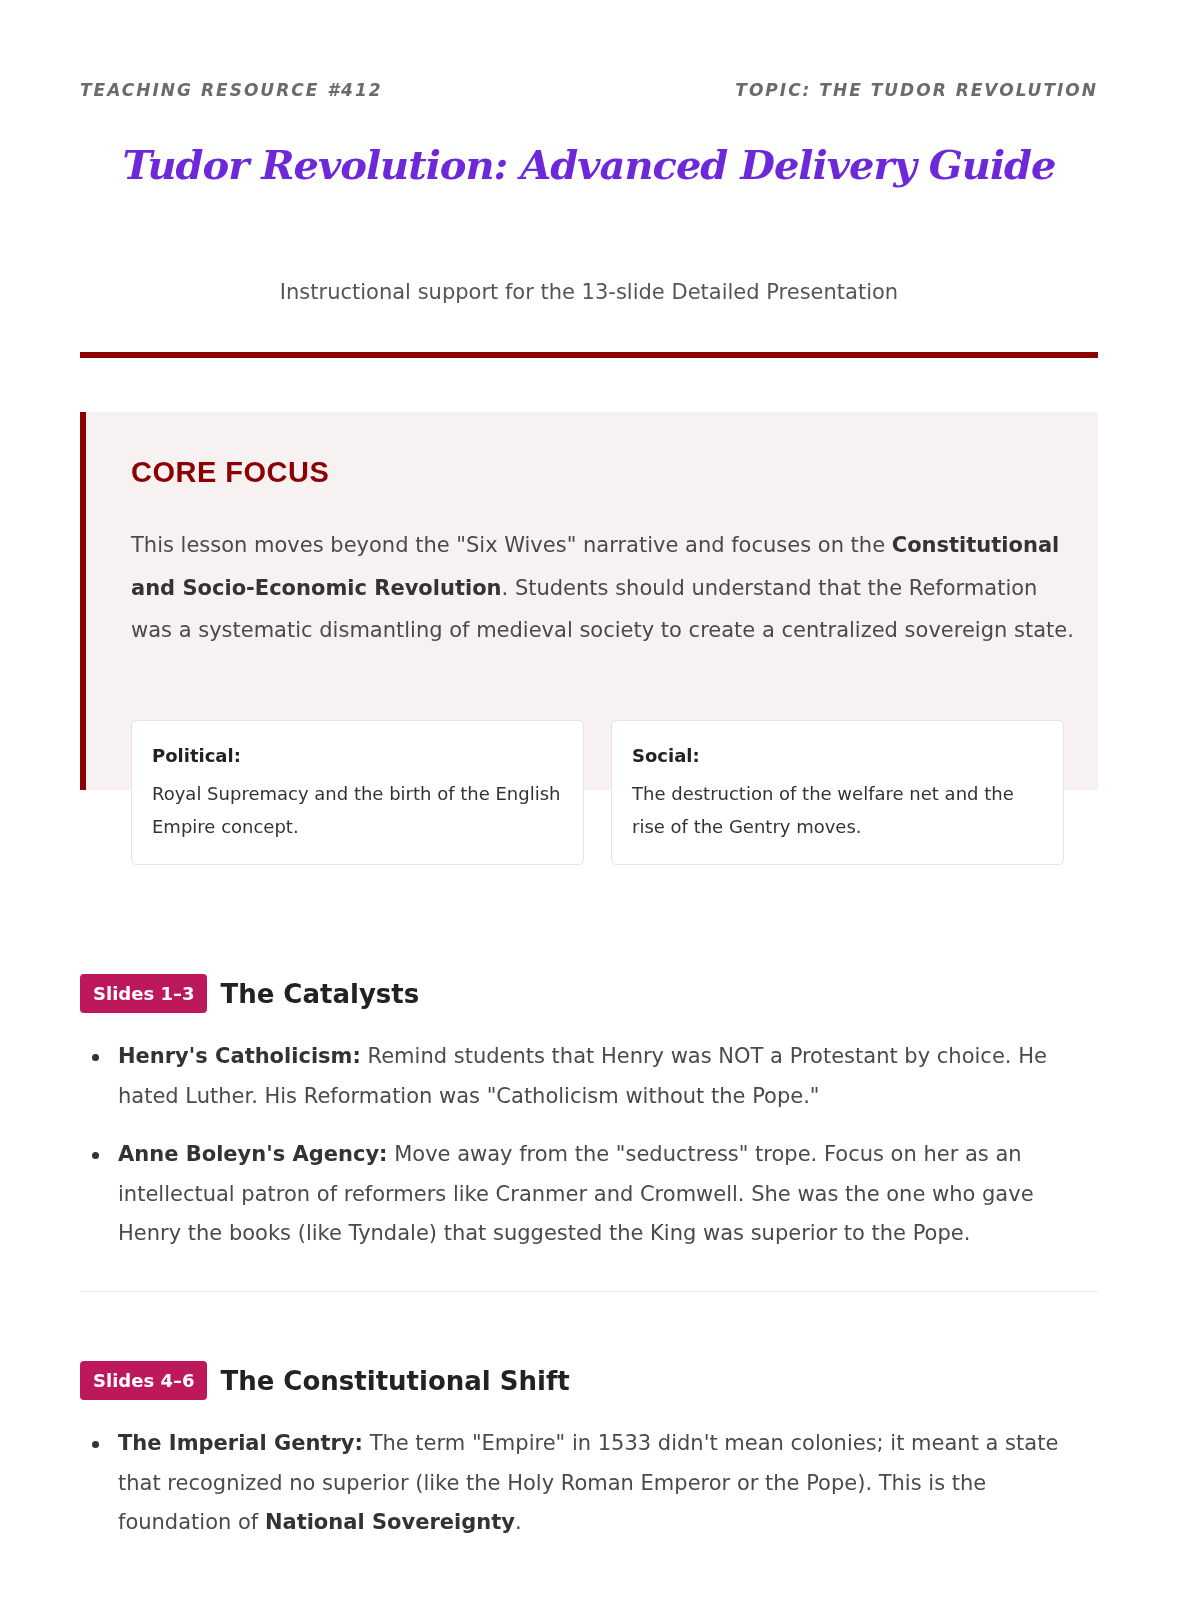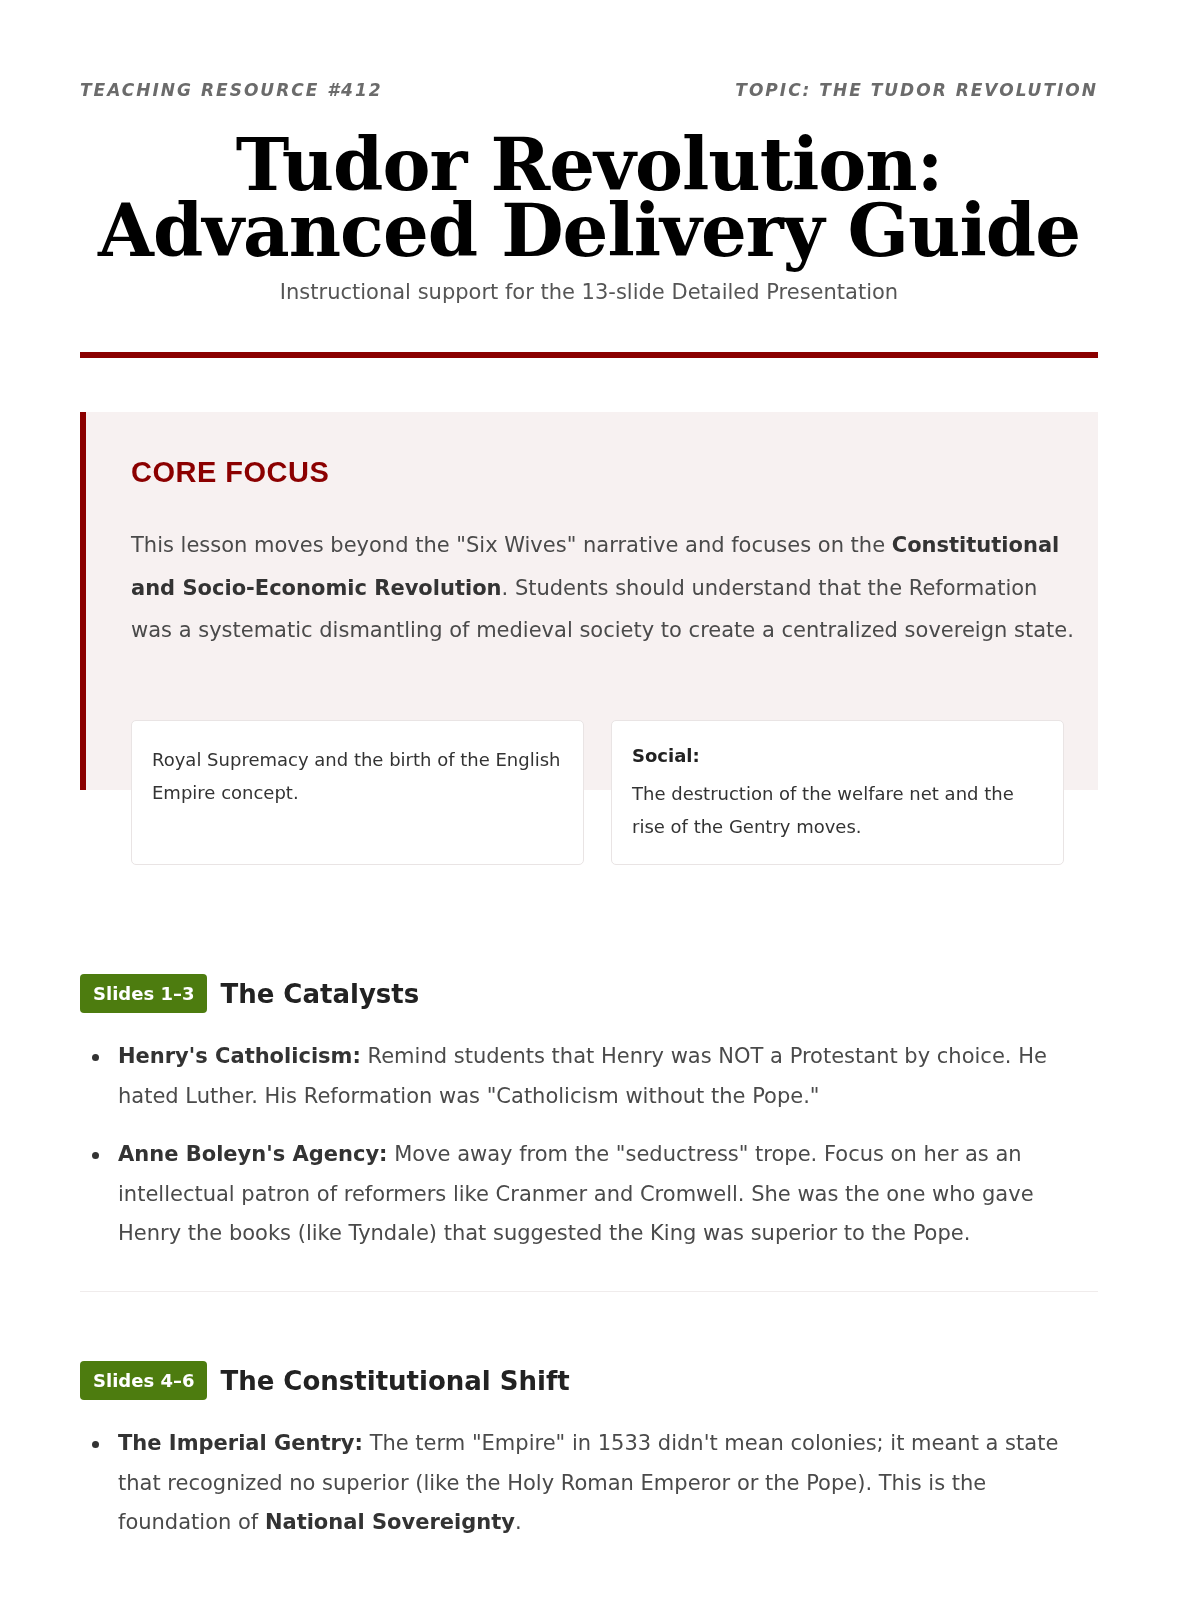--- a/index.html
+++ b/index.html
@@ -36,24 +36,25 @@
       text-transform: uppercase;
     }
     .title {
       position: absolute;
       top: 132px;
       left: -10px;
       width: 1038px;
       text-align: center;
       font-family: "DejaVu Serif", serif;
       font-weight: bold;
-      font-size: 72px;
+      font-size: 40px;
       line-height: 66px;
-      color: #000000;
+      color: #6d28d9;
       letter-spacing: -1px;
+      font-style: italic;
     }
     .subtitle {
       position: absolute;
       top: 280px;
       left: 0;
       width: 1018px;
       text-align: center;
       font-size: 21px;
       color: #555555;
     }
@@ -118,21 +119,21 @@
       line-height: 33px;
       color: #333333;
     }
     .section-head {
       position: absolute;
       left: 0;
       display: flex;
       align-items: center;
     }
     .badge {
-      background: #4d7c0f;
+      background: #be185d;
       color: #ffffff;
       font-weight: bold;
       font-size: 18px;
       height: 39px;
       line-height: 39px;
       padding: 0 13px;
       border-radius: 4px;
     }
     .section-title {
       margin-left: 13px;
@@ -188,20 +189,21 @@
   <div class="subtitle">Instructional support for the 13-slide Detailed Presentation</div>
 
   <div class="header-rule"></div>
 
   <div class="core-box">
     <h2 class="core-heading" style="top:44px;">CORE FOCUS</h2>
     <p class="core-para" style="top:112px;">
       <span>This lesson moves beyond the "Six Wives" narrative and focuses on the </span><b>Constitutional and Socio-Economic Revolution</b><span>. Students should understand that the Reformation was a systematic dismantling of medieval society to create a centralized sovereign state.</span>
     </p>
     <div class="card left" style="top:308px;">
+      <div class="card-label">Political:</div>
       <div class="card-text">Royal Supremacy and the birth of the English Empire concept.</div>
     </div>
     <div class="card right" style="top:308px;">
       <div class="card-label">Social:</div>
       <div class="card-text">The destruction of the welfare net and the rise of the Gentry moves.</div>
     </div>
   </div>
 
   <div class="section-head" style="top:974px;">
     <span class="badge">Slides 1–3</span>

